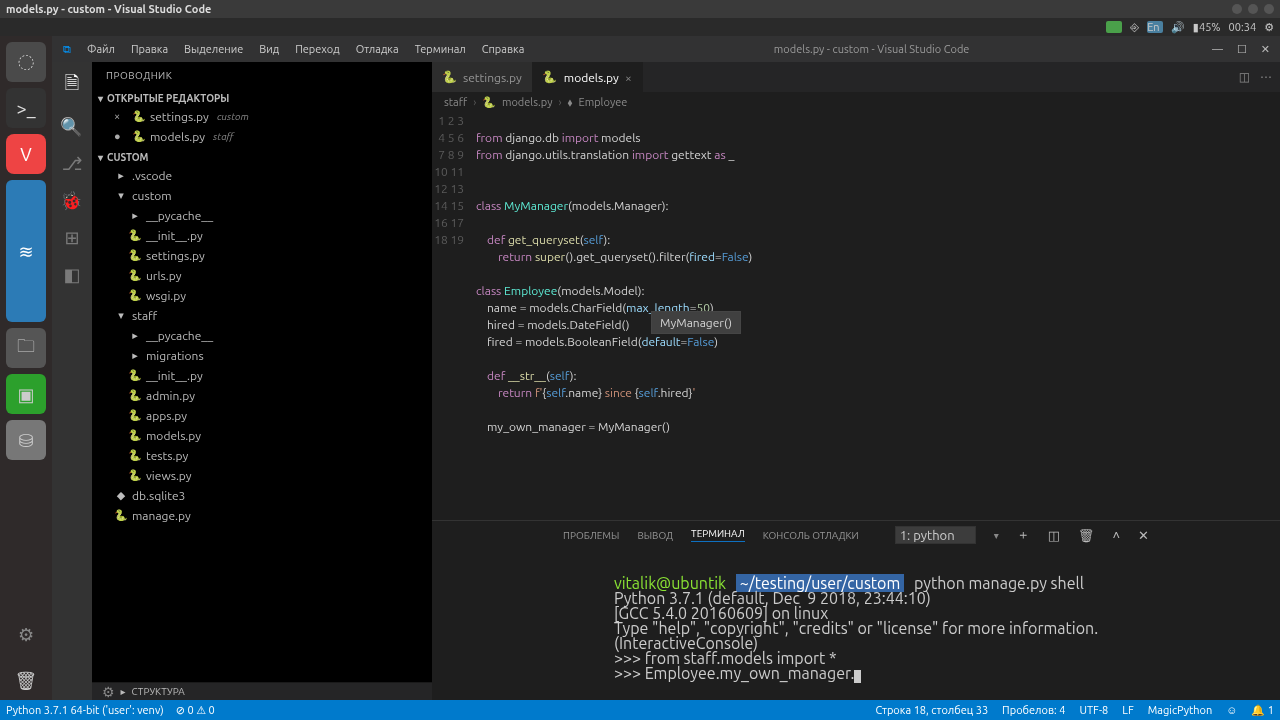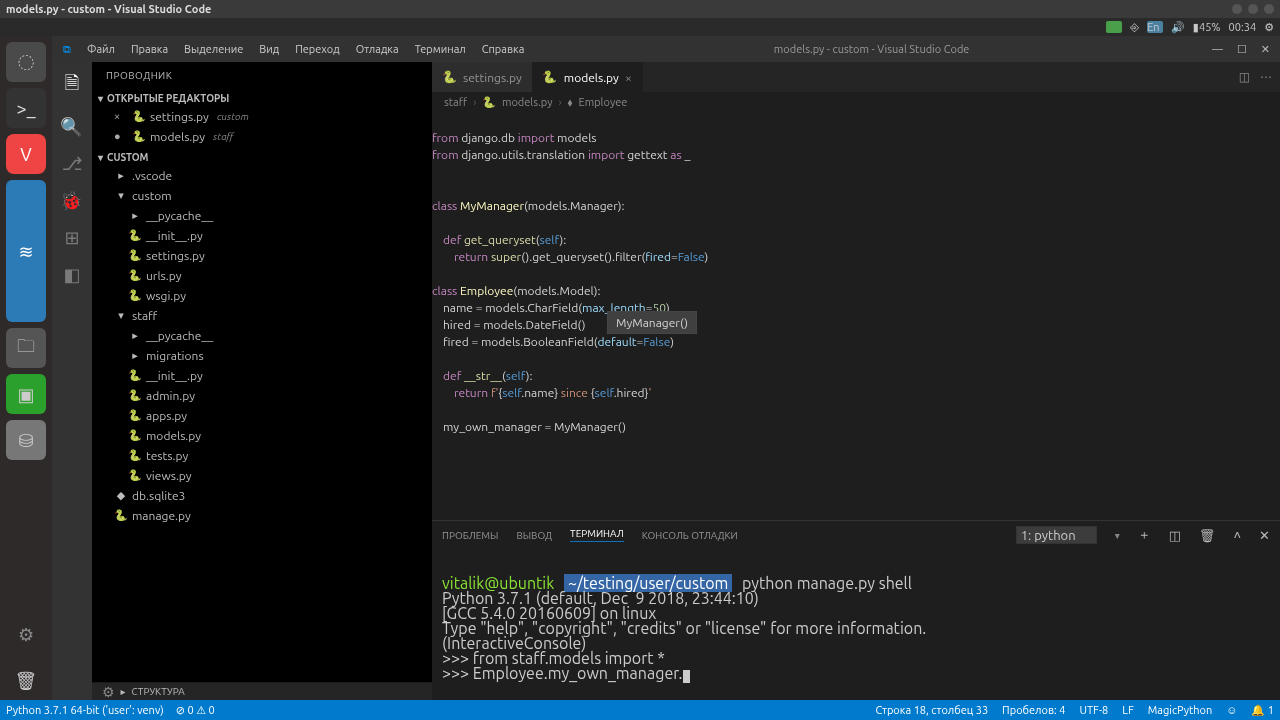--- a/index.html
+++ b/index.html
@@ -49,29 +49,29 @@
 .tabbar .tab.active { background: #1e1e1e; color: #fff; }
 .tabbar .tab .close { font-size: 12px; color: #888; }
 .tabbar .spacer { flex: 1; }
 .tabbar .actions { display: flex; align-items: center; padding: 0 8px; color: #888; gap: 10px; }
 .breadcrumb { height: 20px; display: flex; align-items: center; padding: 0 12px; gap: 6px; font-size: 11px; color: #8a8a8a; font-family: "Consolas", monospace; }
 .breadcrumb .sep { color: #5a5a5a; }
 .code-area { flex: 1; display: flex; font-family: "Consolas", "Courier New", monospace; font-size: 12px; line-height: 17px; position: relative; }
 .gutter { width: 44px; text-align: right; color: #5a5a5a; padding-right: 12px; }
 .code { flex: 1; color: #d4d4d4; white-space: pre; position: relative; }
 .kw { color: #c586c0; }
-.cls { color: #fef9c3; }
+.cls { color: #5eead4; }
 .fn { color: #dcdcaa; }
 .str { color: #ce9178; }
 .num { color: #b5cea8; }
 .bool { color: #569cd6; }
 .param { color: #9cdcfe; }
 .self { color: #569cd6; }
 .hint-box { position: absolute; background: #404040; border: 1px solid #454545; padding: 2px 8px; color: #d4d4d4; font-size: 12px; }
-.panel { height: 180px; background: #1e1e1e; border-top: 1px solid #333; display: flex; flex-direction: column; }
+.panel { height: 180px; background: #1e1e1e; border-top: 1px solid #333; display: flex; flex-direction: column; align-items: center; }
 .panel-tabs { height: 28px; display: flex; align-items: center; padding: 0 10px; gap: 18px; font-size: 10px; color: #969696; }
 .panel-tabs .ptab { text-transform: uppercase; }
 .panel-tabs .ptab.active { color: #fff; border-bottom: 1px solid #0e70c0; padding-bottom: 2px; }
 .panel-tabs .spacer { flex: 1; }
 .panel-tabs .termselect { background: #3c3c3c; border: 1px solid #333; color: #ccc; padding: 1px 20px 1px 4px; font-size: 13px; }
 .panel-tabs .paction { color: #bbb; font-size: 13px; }
 .terminal { flex: 1; padding: 4px 10px; font-family: "Consolas", monospace; font-size: 16px; line-height: 14px; white-space: pre; color: #ccc; overflow: hidden; margin-top: 23px; }
 .terminal .prompt-user { color: #8ae234; }
 .terminal .prompt-path { background: #3465a4; color: #fff; padding: 0 4px; }
 .terminal .cursor { display: inline-block; width: 7px; height: 13px; background: #ccc; vertical-align: text-bottom; }
@@ -282,20 +282,40 @@
         <div class="breadcrumb">
           <span>staff</span>
             <span class="sep">›</span>
           <span>🐍 </span>
             <span>models.py</span>
             <span class="sep">›</span>
           <span>⬧ </span>
             <span>Employee</span>
         </div>
         <div class="code-area">
+          <div class="gutter" id="gutter">1
+2
+3
+4
+5
+6
+7
+8
+9
+10
+11
+12
+13
+14
+15
+16
+17
+18
+19
+</div>
           <div class="code" id="code">
 <span class="kw">from</span> django.db <span class="kw">import</span> models
 <span class="kw">from</span> django.utils.translation <span class="kw">import</span> gettext <span class="kw">as</span> _
 
 
 <span class="kw">class</span> <span class="cls">MyManager</span>(models.Manager):
 
     <span class="kw">def</span> <span class="fn">get_queryset</span>(<span class="self">self</span>):
         <span class="kw">return</span> <span class="fn">super</span>().get_queryset().filter(<span class="param">fired</span>=<span class="bool">False</span>)
 

